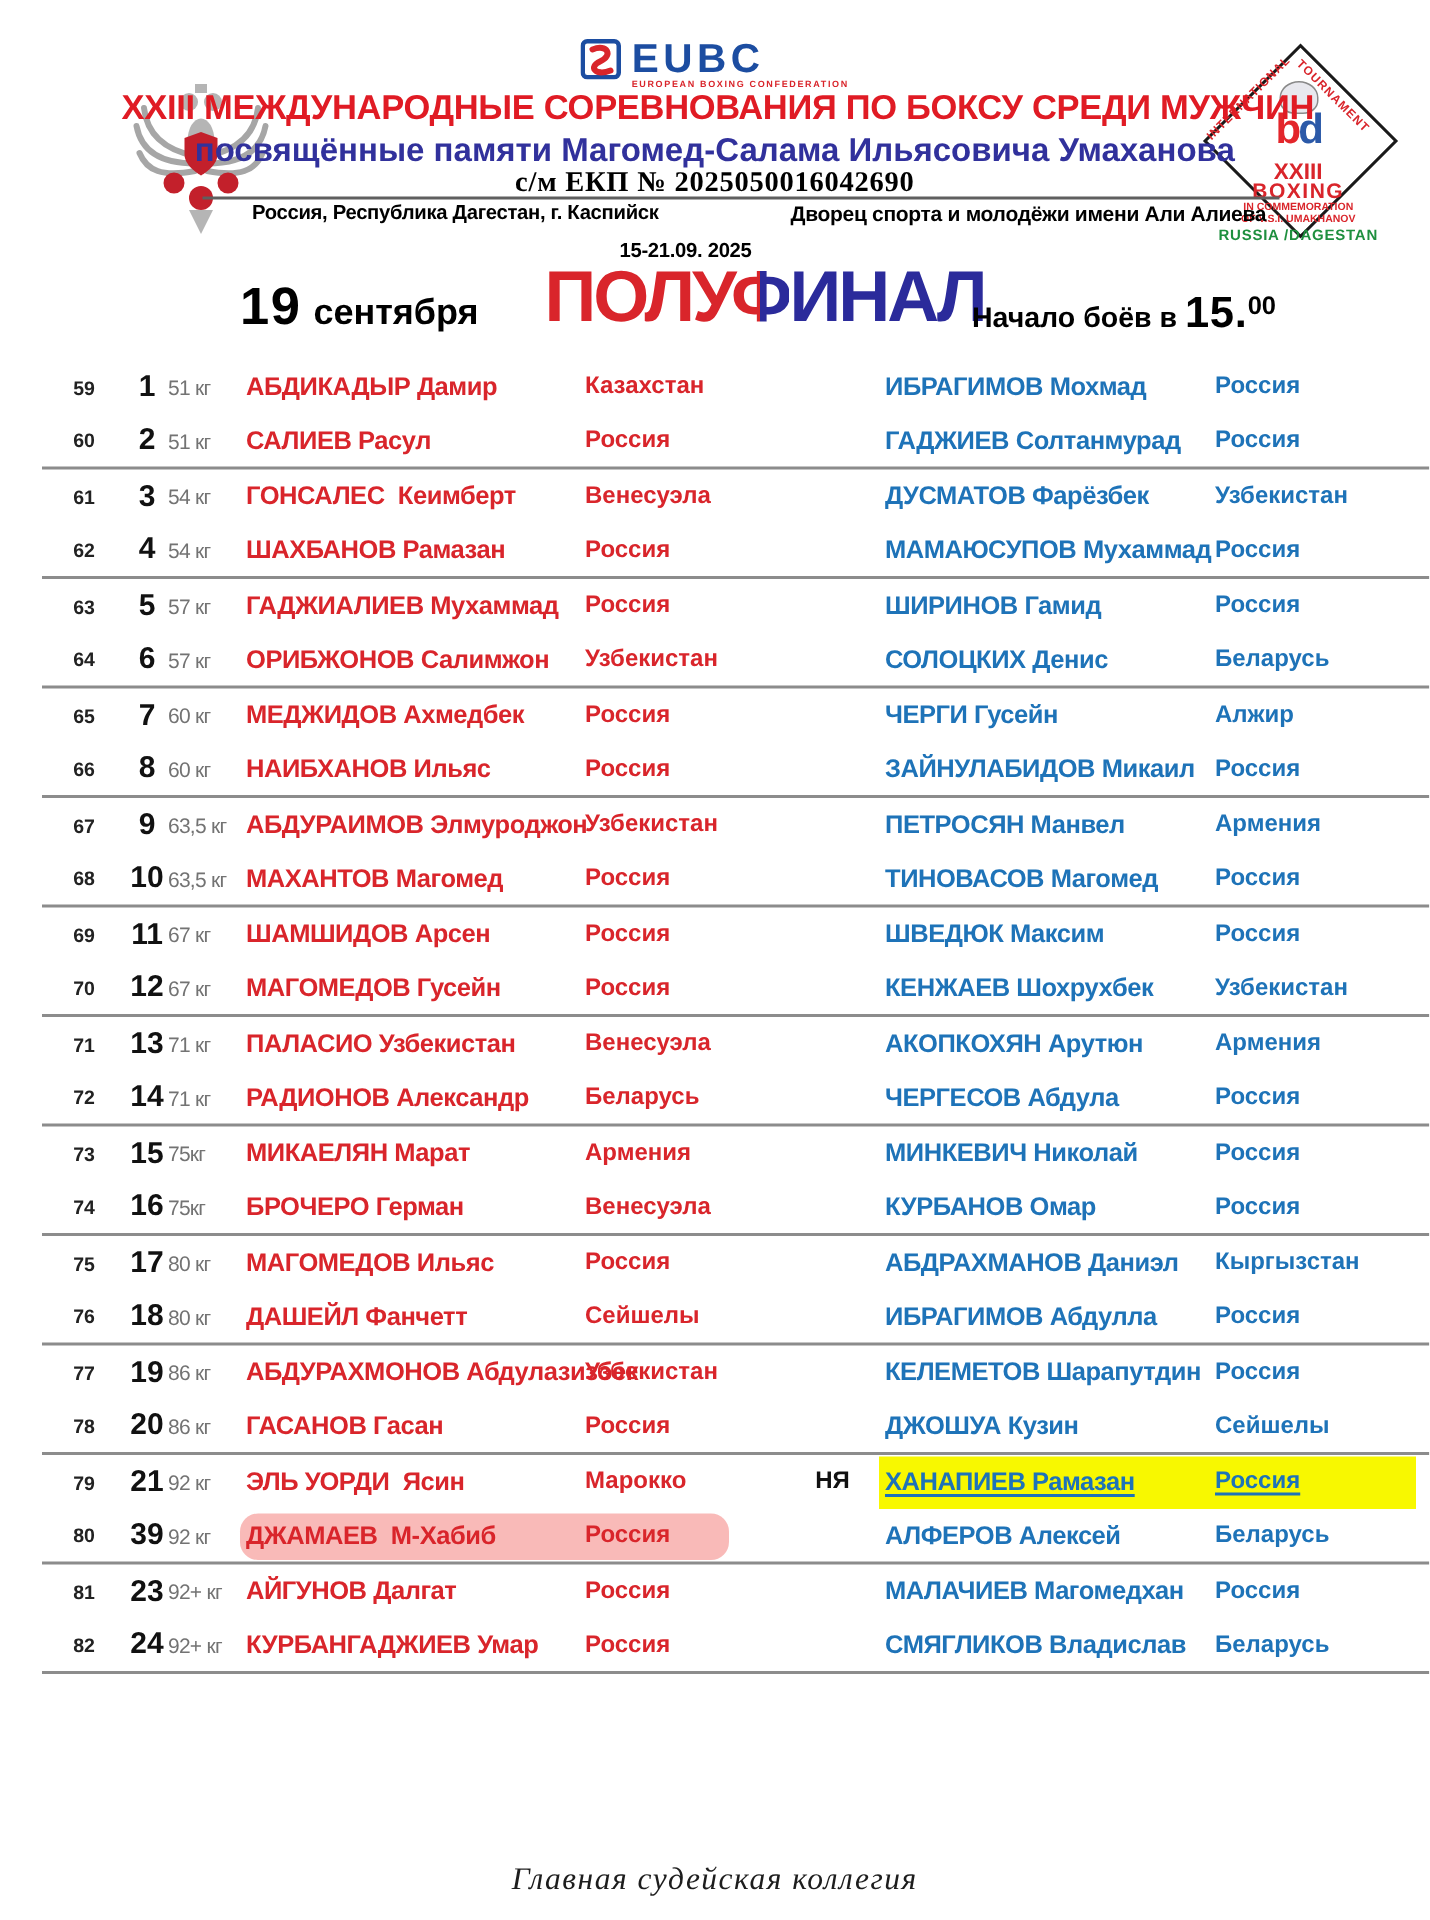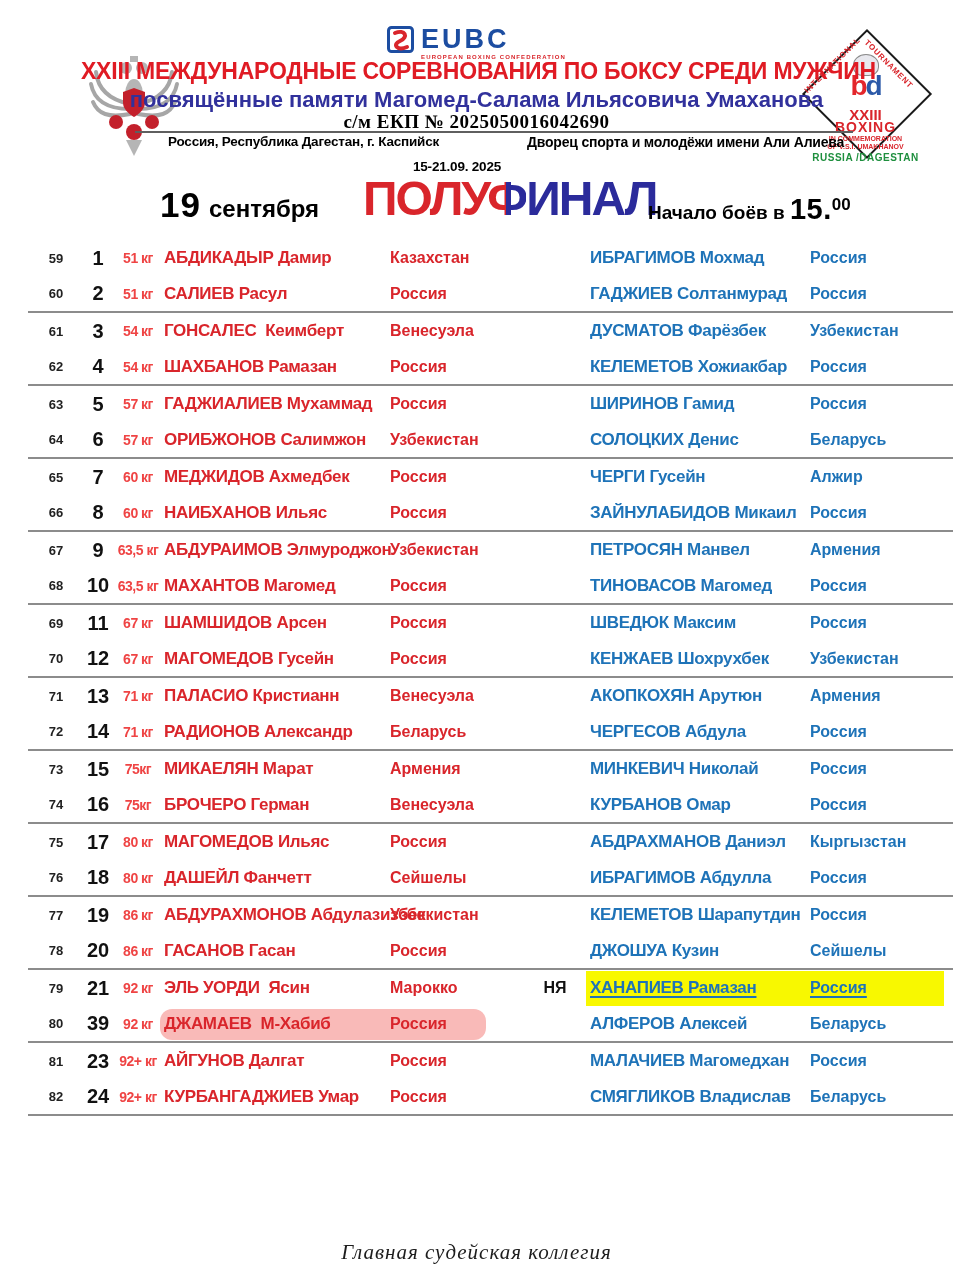--- a/index.html
+++ b/index.html
@@ -49,21 +49,21 @@
   .start-main{font-size:29px;font-weight:700;letter-spacing:0.5px;}
   .start-sup{font-size:17px;font-weight:700;position:relative;top:-9px;}
   
   #bout-table{position:absolute;top:240px;left:28px;width:925px;}
   .row{position:relative;box-sizing:border-box;height:36.5px;display:grid;align-items:center;
        grid-template-columns:56px 28px 52px 226px 130px 70px 220px 128px;}
   .row.pair-end{border-bottom:2px solid var(--divider);}
   .row span{position:relative;z-index:1;}
   .c-bout{font-size:13px;font-weight:700;text-align:center;color:#222;}
   .c-num{font-size:20px;font-weight:700;text-align:center;color:#111;}
-  .c-weight{font-size:14px;font-weight:700;text-align:center;letter-spacing:-0.5px;color:#ef4444;white-space:nowrap;}
+  .c-weight{font-size:14px;font-weight:400;letter-spacing:-0.5px;color:#737373;white-space:nowrap;}
   .c-red,.c-red_country{color:var(--red);font-weight:700;}
   .c-red{font-size:17px;letter-spacing:-0.3px;white-space:pre;}
   .c-red_country{font-size:16px;}
   .c-note{font-size:16px;font-weight:700;text-align:center;color:#111;}
   .c-blue,.c-blue_country{color:var(--blue);font-weight:700;}
   .c-blue{font-size:17px;letter-spacing:-0.3px;white-space:pre;}
   .c-blue_country{font-size:16px;}
   .hl-blue .c-blue,.hl-blue .c-blue_country{text-decoration:underline;text-underline-offset:3px;text-decoration-thickness:2px;}
   .yellow-marker{position:absolute;left:558px;right:9px;top:1px;bottom:1px;background:var(--hl-yellow);z-index:0;}
   .pink-marker{position:absolute;left:132px;width:326px;top:2px;bottom:1px;background:var(--hl-pink);border-radius:12px;z-index:0;opacity:0.85;}
@@ -174,21 +174,21 @@
         <span class="c-blue">ДУСМАТОВ Фарёзбек</span>
         <span class="c-blue_country">Узбекистан</span>
       </div>
       <div class="row pair-end">
         <span class="c-bout">62</span>
         <span class="c-num">4</span>
         <span class="c-weight">54 кг</span>
         <span class="c-red">ШАХБАНОВ Рамазан</span>
         <span class="c-red_country">Россия</span>
         <span class="c-note"></span>
-        <span class="c-blue">КЕЛЕМЕТОВ Хожиакбар</span>
+        <span class="c-blue">МАМАЮСУПОВ Мухаммад</span>
         <span class="c-blue_country">Россия</span>
       </div>
       <div class="row">
         <span class="c-bout">63</span>
         <span class="c-num">5</span>
         <span class="c-weight">57 кг</span>
         <span class="c-red">ГАДЖИАЛИЕВ Мухаммад</span>
         <span class="c-red_country">Россия</span>
         <span class="c-note"></span>
         <span class="c-blue">ШИРИНОВ Гамид</span>
@@ -261,21 +261,21 @@
         <span class="c-red">МАГОМЕДОВ Гусейн</span>
         <span class="c-red_country">Россия</span>
         <span class="c-note"></span>
         <span class="c-blue">КЕНЖАЕВ Шохрухбек</span>
         <span class="c-blue_country">Узбекистан</span>
       </div>
       <div class="row">
         <span class="c-bout">71</span>
         <span class="c-num">13</span>
         <span class="c-weight">71 кг</span>
-        <span class="c-red">ПАЛАСИО Кристианн</span>
+        <span class="c-red">ПАЛАСИО Узбекистан</span>
         <span class="c-red_country">Венесуэла</span>
         <span class="c-note"></span>
         <span class="c-blue">АКОПКОХЯН Арутюн</span>
         <span class="c-blue_country">Армения</span>
       </div>
       <div class="row pair-end">
         <span class="c-bout">72</span>
         <span class="c-num">14</span>
         <span class="c-weight">71 кг</span>
         <span class="c-red">РАДИОНОВ Александр</span>

